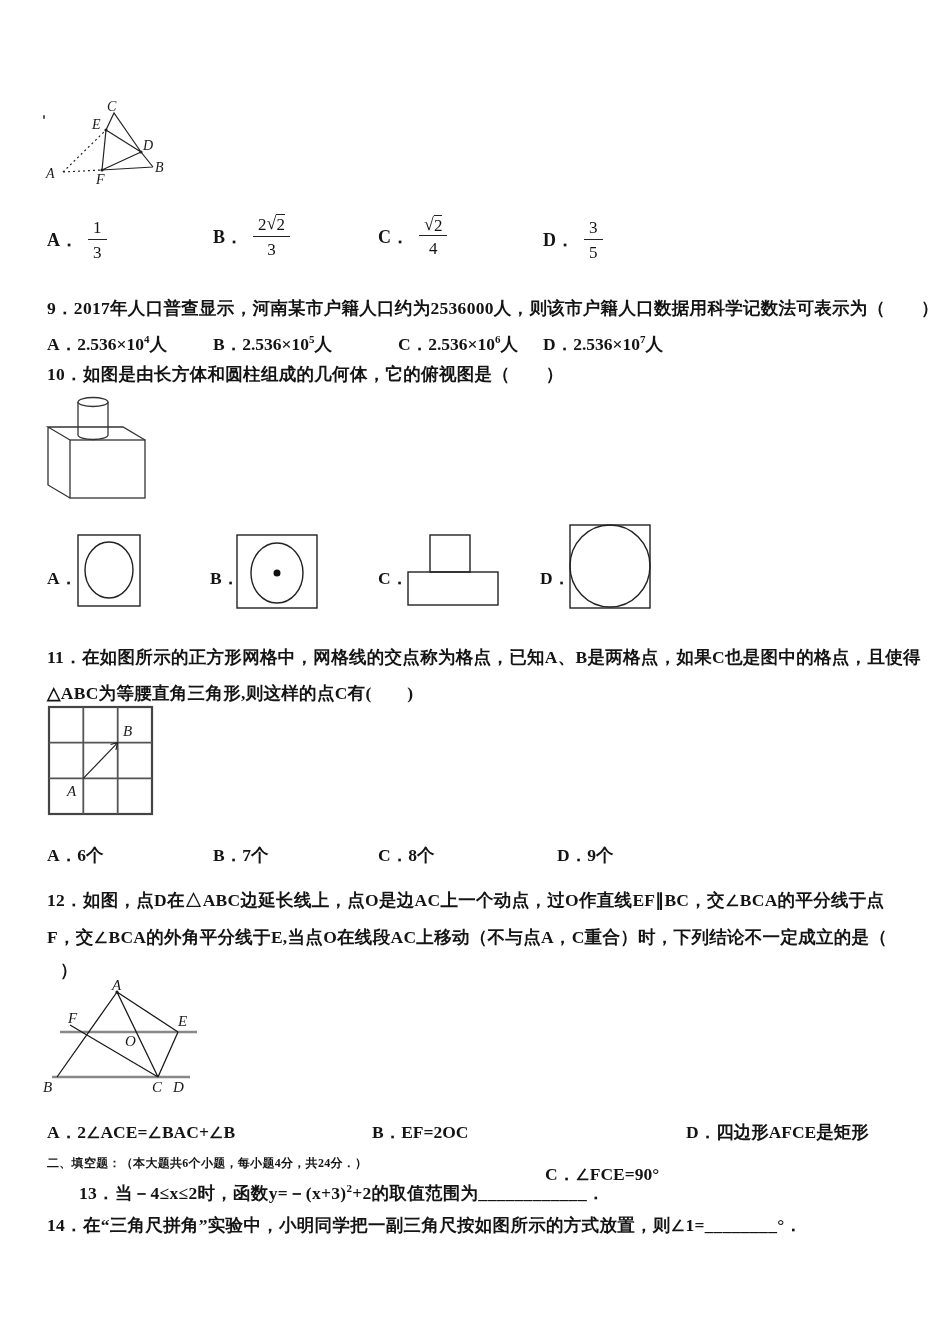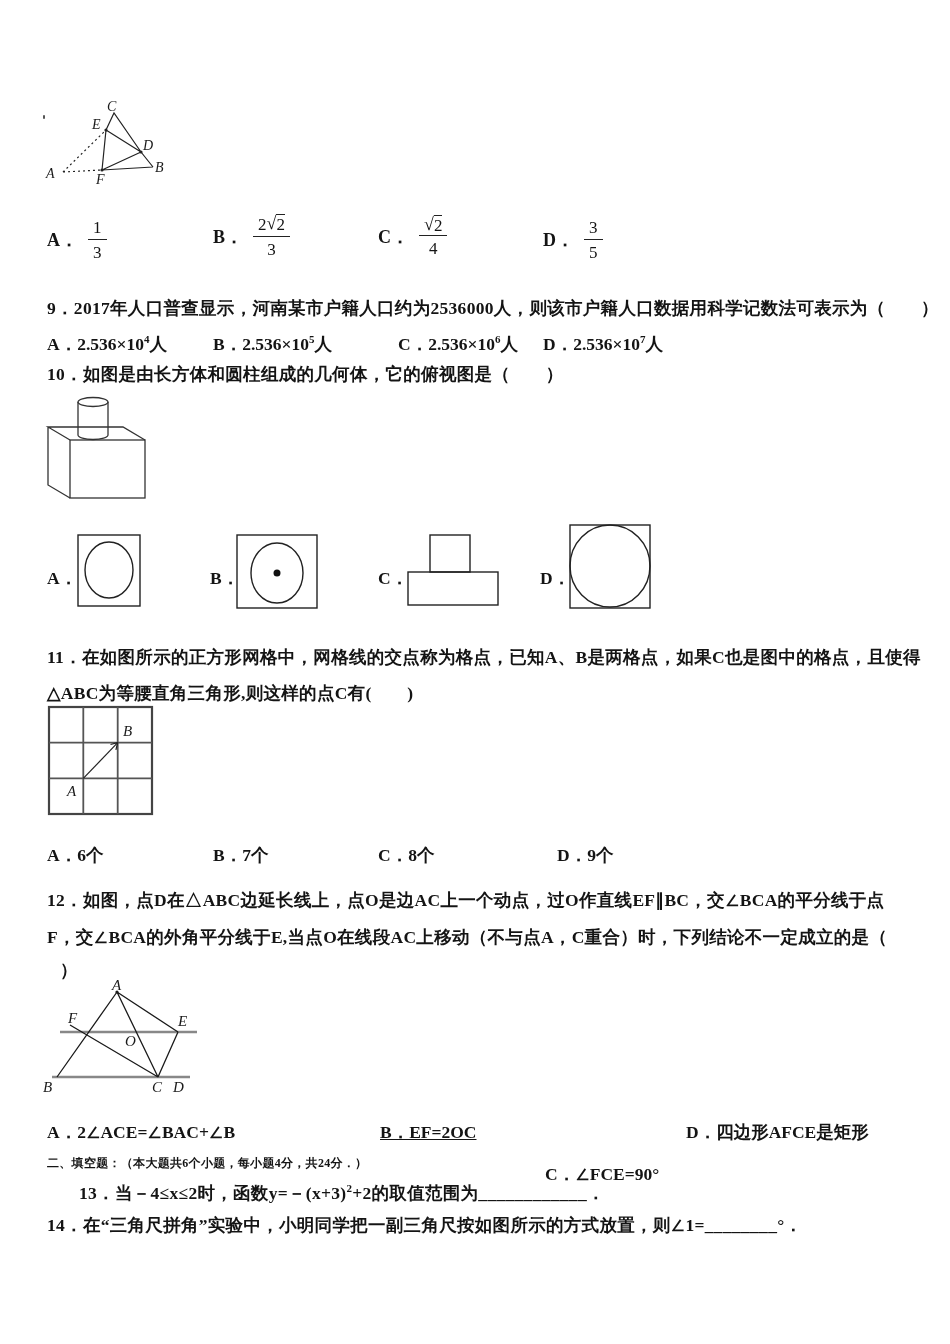--- a/index.html
+++ b/index.html
@@ -167,21 +167,21 @@
     <text x="112" y="112">C</text>
     <text x="133" y="112">D</text>
     <text x="138" y="46">E</text>
     <text x="28" y="43">F</text>
     <text x="85" y="66">O</text>
   </g>
 </svg>
 
 <div class="abs" style="top:1120px;left:0;width:950px;height:24px;">
   <span class="abs opt" style="left:47px;">A．2∠ACE=∠BAC+∠B</span>
-  <span class="abs opt" style="left:380px;text-decoration:underline;">B．EF=2OC</span>
+  <span class="abs opt" style="left:372px;">B．EF=2OC</span>
   <span class="abs opt" style="left:545px;margin-top:42px;">C．∠FCE=90°</span>
   <span class="abs opt" style="left:686px;">D．四边形AFCE是矩形</span>
 </div>
 
 <div class="abs line" style="left:47px;top:1155px;font-size:12px;">二、填空题：（本大题共6个小题，每小题4分，共24分．）</div>
 
 <div class="abs line" style="left:47px;top:1181px;margin-left:32px;"><span>13．当－4≤x≤2时，函数y=－(x+3)</span><sup class="e">2</sup><span>+2的取值范围为</span><span>____________</span><span>．</span></div>
 
 <div class="abs line" style="left:47px;top:1213px;"><span>14．在“三角尺拼角”实验中，小明同学把一副三角尺按如图所示的方式放置，则∠1=</span><span>________</span><span>°．</span></div>
 

